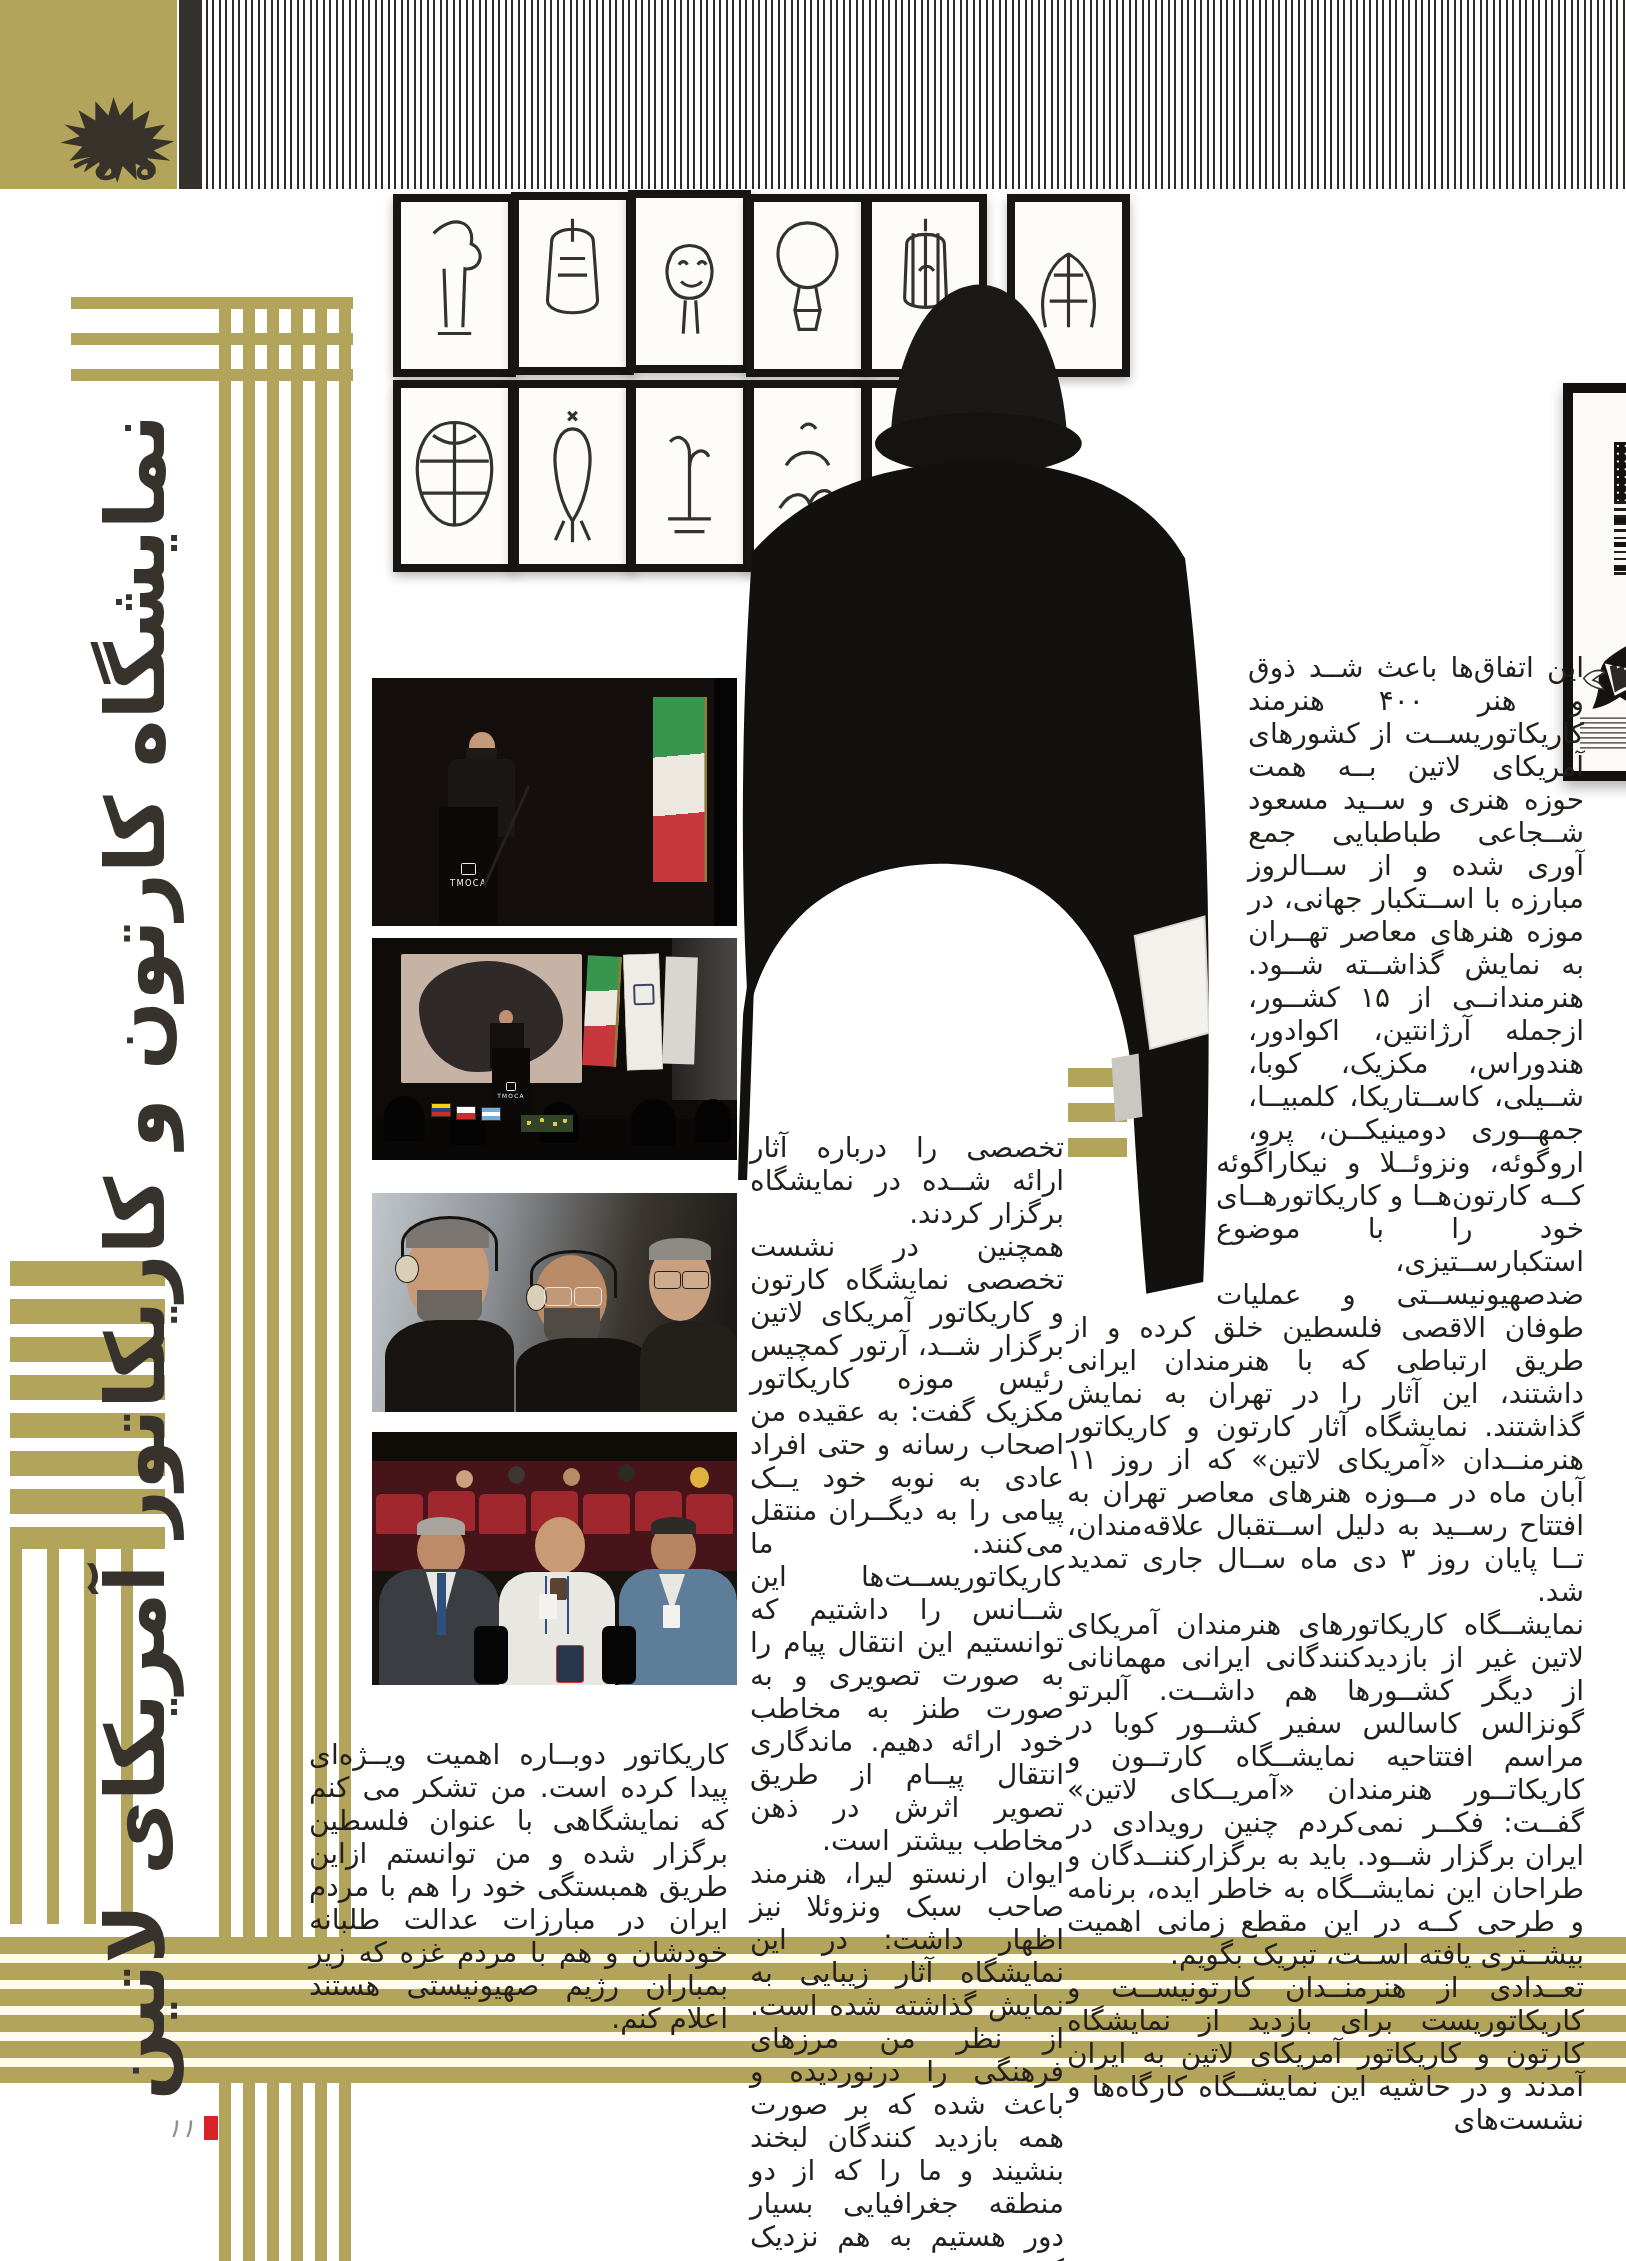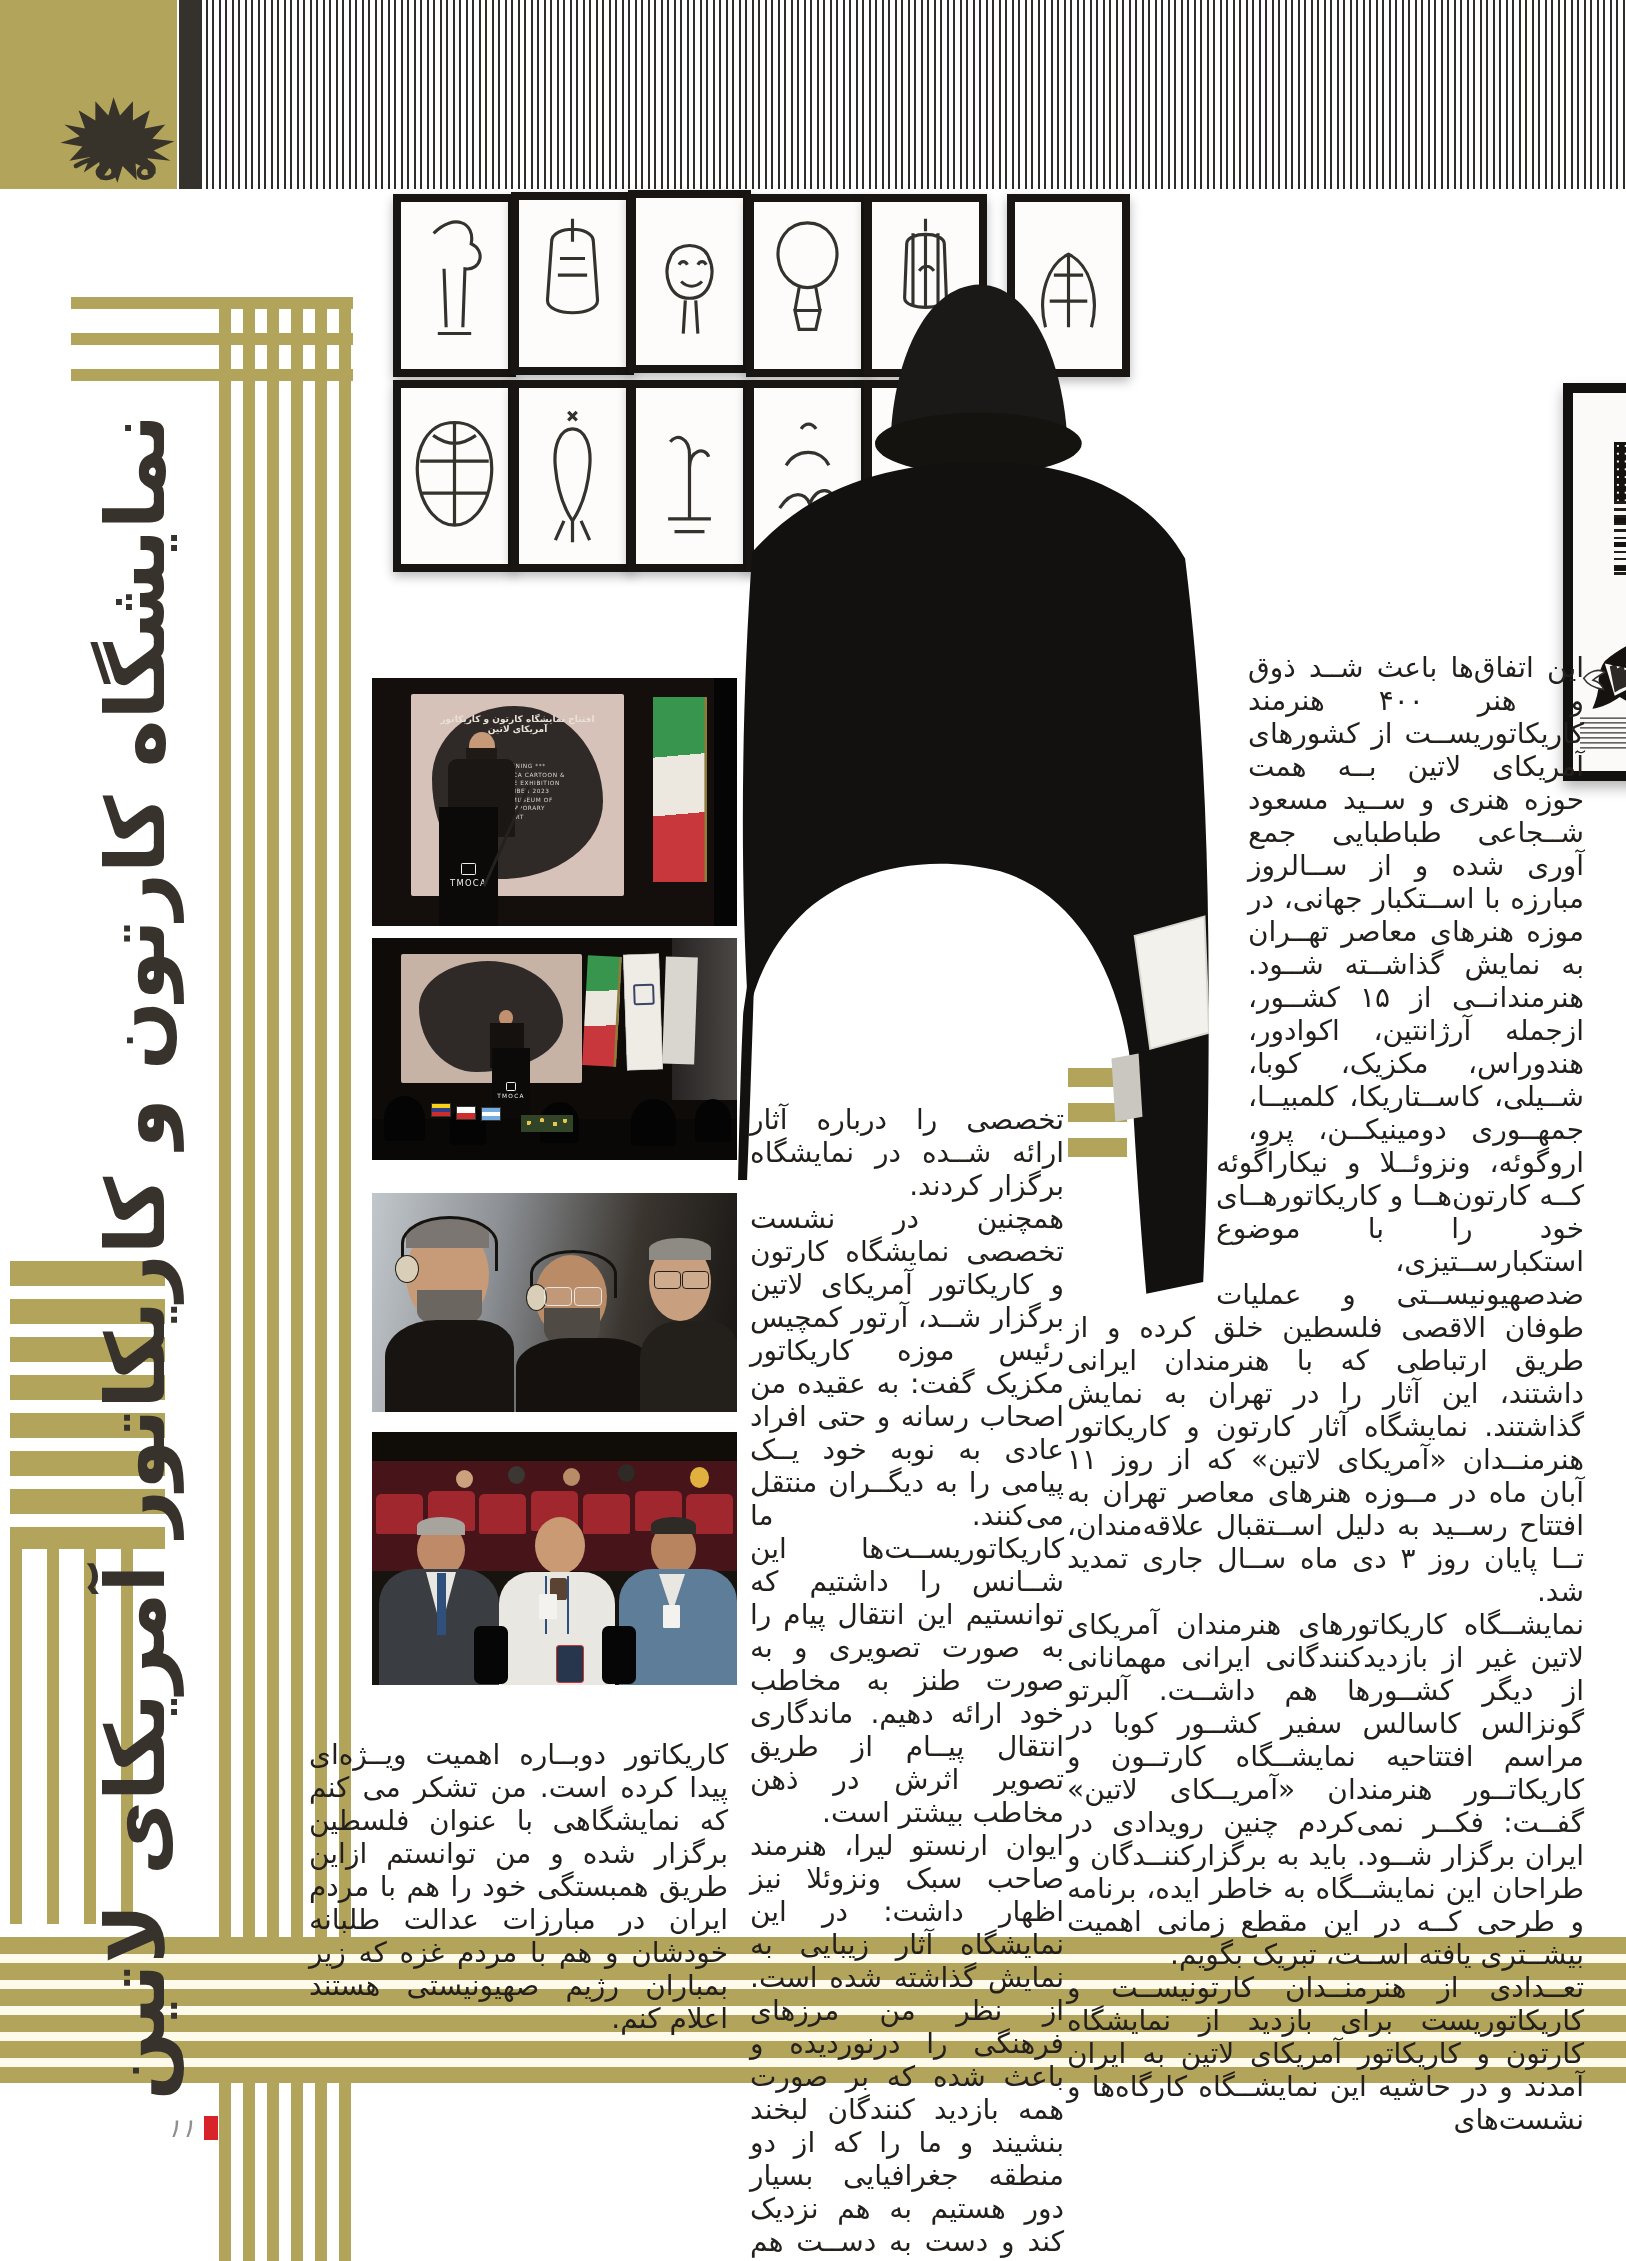--- a/index.html
+++ b/index.html
@@ -78,21 +78,21 @@
   .badge{position:absolute;background:#f4f2ee;border-radius:1.3px;}
   .armrest{position:absolute;background:#070606;border-radius:6.5px;}
   
   .fa-col{position:absolute;direction:rtl;text-align:justify;color:#221f1c;z-index:7;
       font-size:28px;line-height:33px;margin-top:21px;}
   .fa-col p{margin:0;}
   .col-right{left:1067px;top:630px;width:517px;height:1300px;}
   .wrapL{float:left;clear:left;}
   .wb1{width:181px;height:469px;}
   .wb2{width:149px;height:188px;}
-  .col-middle{left:750px;top:1082px;width:314px;height:815px;}
+  .col-middle{left:750px;top:1110px;width:314px;height:815px;}
   .col-left{left:309px;top:1717px;width:419px;height:207px;}
   
   .pagenum{position:absolute;left:167px;top:2113px;z-index:7;display:flex;align-items:center;gap:9px;}
   .pagenum .num{font-size:26px;color:#8f8f8f;font-style:italic;transform:skewX(-8deg);}
   .pagenum .red{width:13.6px;height:24.6px;background:#d8232a;}
 </style>
 </head>
 <body>
 
 <div class="page">
@@ -204,31 +204,20 @@
     <ellipse cx="386" cy="268" rx="160" ry="48" fill="#15130f"></ellipse>
     <path fill="#aa7a5c" d="M322 302 L450 302 L444 398 L330 398 Z"></path>
     <path fill="#2a1c10" opacity=".6" d="M322 302 L450 302 L446 330 L326 330 Z"></path>
     <path fill="#131110" d="M36 436 C130 330 255 298 388 296 C530 296 648 342 706 446 C730 640 740 840 742 1040 C744 1260 740 1440 734 1566 L646 1584 C636 1470 628 1350 622 1230 C600 1060 520 960 420 930 C300 900 180 930 110 1000 C70 1040 44 1090 30 1150 C16 920 20 660 36 436 Z"></path>
     <path fill="#131110" d="M22 1150 C28 1110 30 1090 34 1070 L40 1070 C36 1180 32 1320 28 1408 L14 1408 C16 1320 18 1230 22 1150 Z"></path>
     <path fill="#f3f1ec" stroke="#d9d6cd" stroke-width="3" d="M628 1030 L736 1000 L743 1180 L652 1205 Z"></path>
     <path fill="#cac7c0" d="M592 1220 L634 1212 L640 1310 L598 1318 Z"></path>
   </svg>
 
   <div class="photo p1">
-    <div class="backdrop" style="left:39px;top:15.5px;width:213px;height:202px">
-      <div class="mapblob"></div>
-      <div class="bd-title-fa">افتتاح نمایشگاه کارتون و کاریکاتور آمریکای لاتین</div>
-      <div class="bd-title-en">*** OPENING ***
-LATIN AMERICA CARTOON &amp;
-CARICATURE EXHIBITION
-2 NOVEMBER 2023
-TEHRAN MUSEUM OF
-CONTEMPORARY
-ART</div>
-    </div>
     <div class="head" style="left:97px;top:54px;width:26px;height:28.5px;background:#c69a79"></div>
     <div style="position:absolute;left:94px;top:70px;width:31px;height:17px;background:#1f1a16;border-radius:0 0 50% 50%"></div>
     <div style="position:absolute;left:76px;top:81px;width:67px;height:78px;background:#1a1715;border-radius:9px 9px 0 0"></div>
     <div class="podium" style="left:67px;top:129px;width:59px;height:119px">
       <div class="tmoca" style="top:56px;font-size:8.4px">
         <span class="tmoca-mark"></span>
         <span>TMOCA</span>
       </div>
     </div>
     <div style="position:absolute;left:133px;top:103px;width:2.6px;height:110px;background:#25211d;transform:rotate(24deg)"></div>

